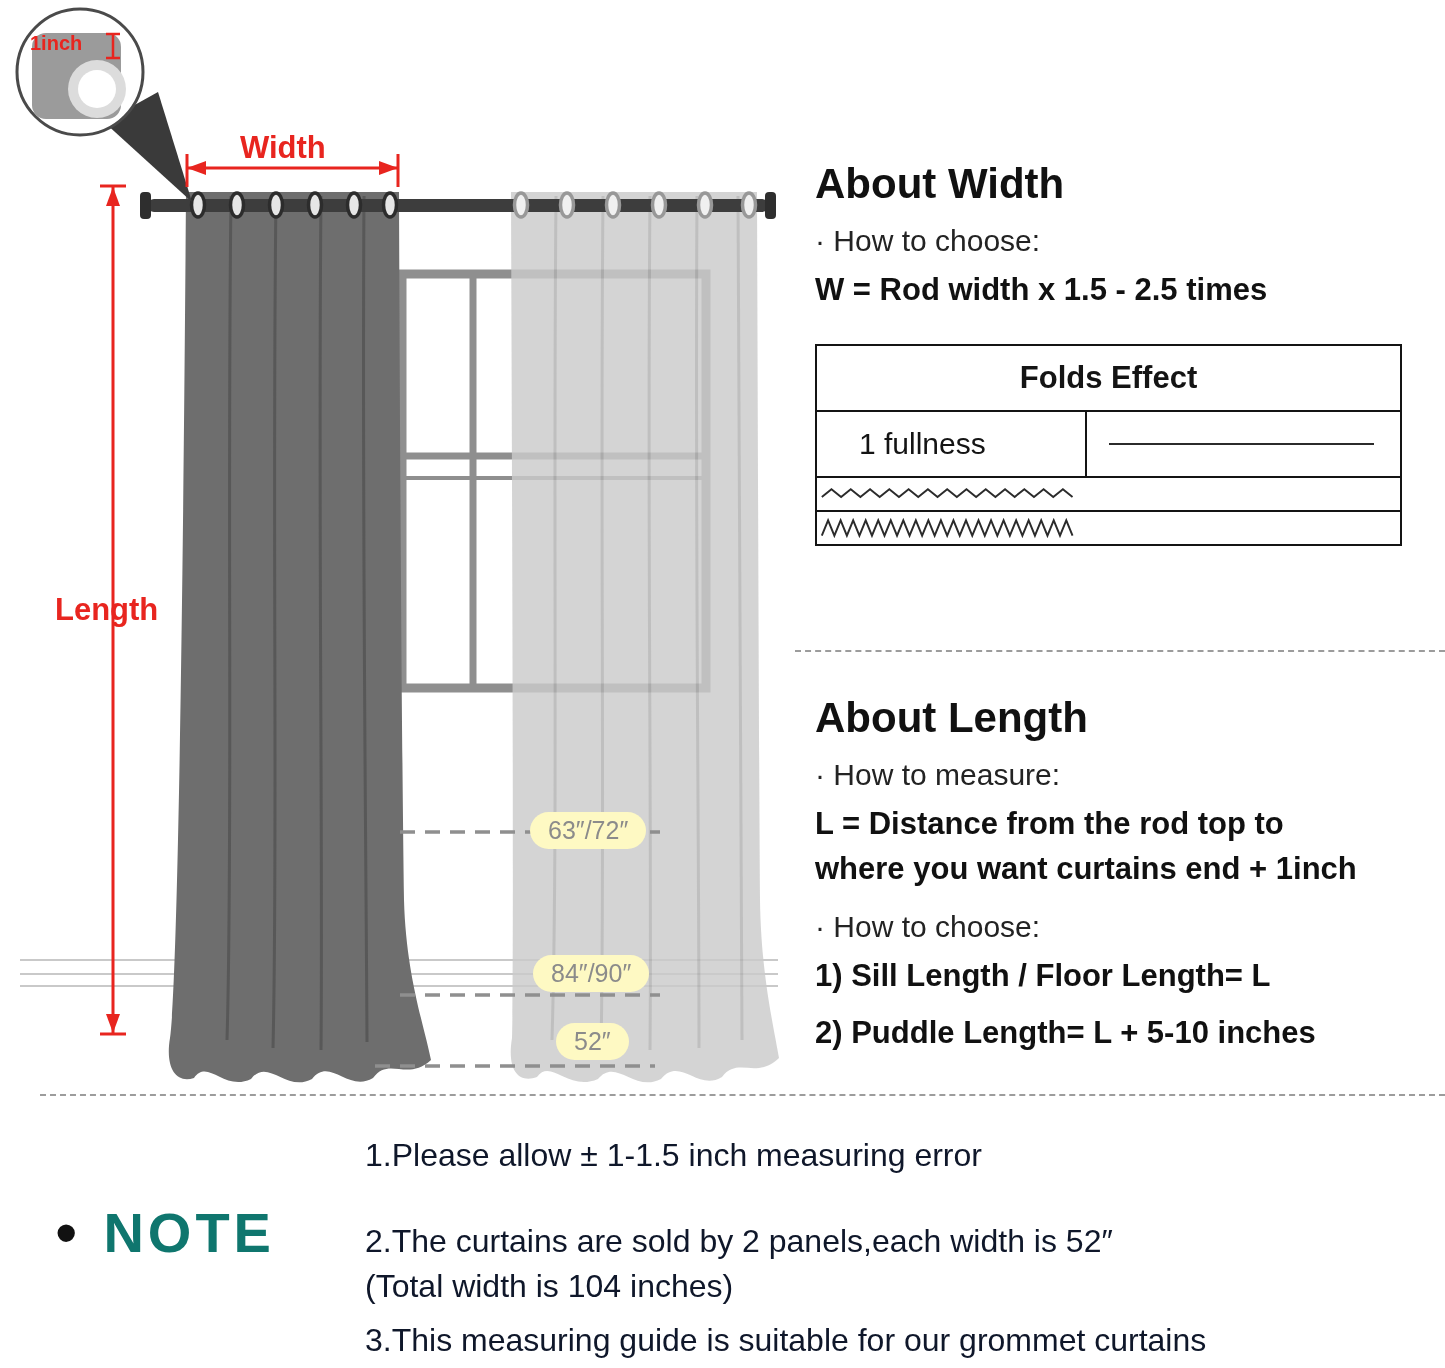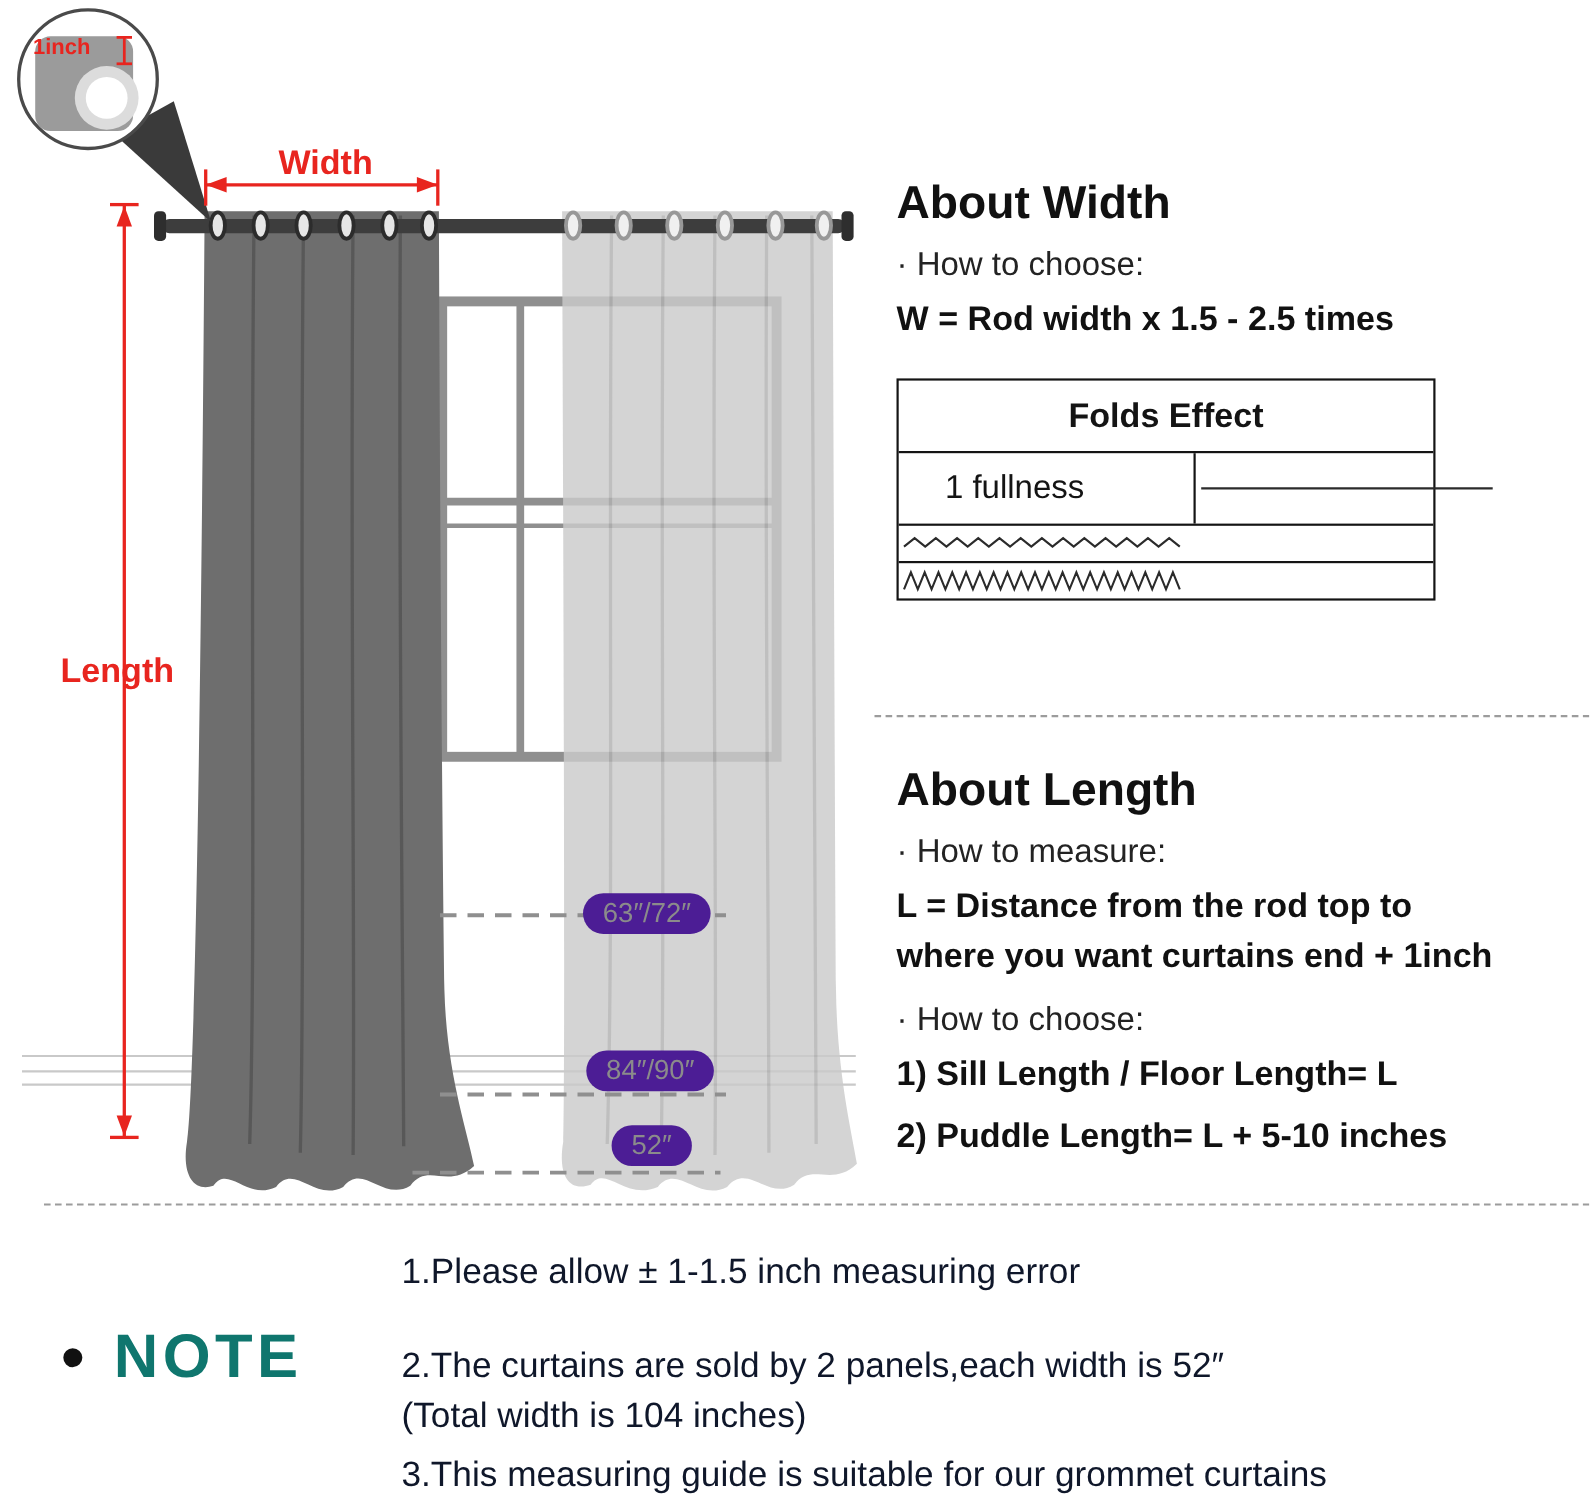--- a/index.html
+++ b/index.html
@@ -13,31 +13,31 @@
     color:#969696; line-height:1.15;
     -webkit-box-reflect: below -38px linear-gradient(to bottom, rgba(0,0,0,0) 58%, rgba(0,0,0,0.35) 100%);
   }
 
   .illustration { position:absolute; left:0; top:0; width:1445px; height:1368px; pointer-events:none; }
 
   .red-label { position:absolute; color:#e8251f; font-weight:700; font-size:31px; }
   .inch-label { position:absolute; left:30px; top:32px; color:#e8251f; font-weight:700; font-size:20px; }
 
   .pill {
-    position:absolute; background:#4c1d95; color:#8b8b8b;
+    position:absolute; background:#fef9c3; color:#8b8b8b;
     border-radius:20px; padding:4px 18px; font-size:25px; white-space:nowrap;
   }
 
   .col { position:absolute; }
   .col h2 { font-size:42px; font-weight:700; color:#111; margin-bottom:16px; }
   .col .line { font-size:30px; color:#232323; margin-bottom:10px; }
   .col .formula { font-size:31px; font-weight:700; color:#111; margin-bottom:8px; line-height:1.45; }
 
   .folds-table {
-    position:absolute; left:815px; top:344px; width:490px;
+    position:absolute; left:815px; top:344px; width:587px;
     border:2px solid #141414; font-size:30px; color:#141414;
   }
   .folds-table .thead {
     height:64px; display:flex; align-items:center; justify-content:center;
     font-size:31px; font-weight:700;
   }
   .folds-table .row {
     display:grid; grid-template-columns:270px 1fr; border-top:2px solid #141414;
   }
   .folds-table .cell-label {
@@ -157,21 +157,21 @@
     </g>
 
     <g stroke="#8f8f8f" stroke-width="3.5" stroke-dasharray="15 10">
       <line x1="400" y1="832" x2="660" y2="832"></line>
       <line x1="400" y1="995" x2="660" y2="995"></line>
       <line x1="375" y1="1066" x2="655" y2="1066"></line>
     </g>
   </svg>
 
   <span class="inch-label">1inch</span>
-  <span class="red-label" style="left:240px; top:130px; width:112px; text-align:center;">Width</span>
+  <span class="red-label" style="left:240px; top:130px; width:112px; ">Width</span>
   <span class="red-label" style="left:55px; top:592px;">Length</span>
 
   <span class="pill" style="left:530px; top:812px;">63″/72″</span>
   <span class="pill" style="left:533px; top:955px;">84″/90″</span>
   <span class="pill" style="left:556px; top:1023px;">52″</span>
 
   <div class="col" style="left:815px; top:160px; width:632px;">
     <h2>About Width</h2>
     <div class="line">· How to choose:</div>
     <div class="formula">W = Rod width x 1.5 - 2.5 times</div>

